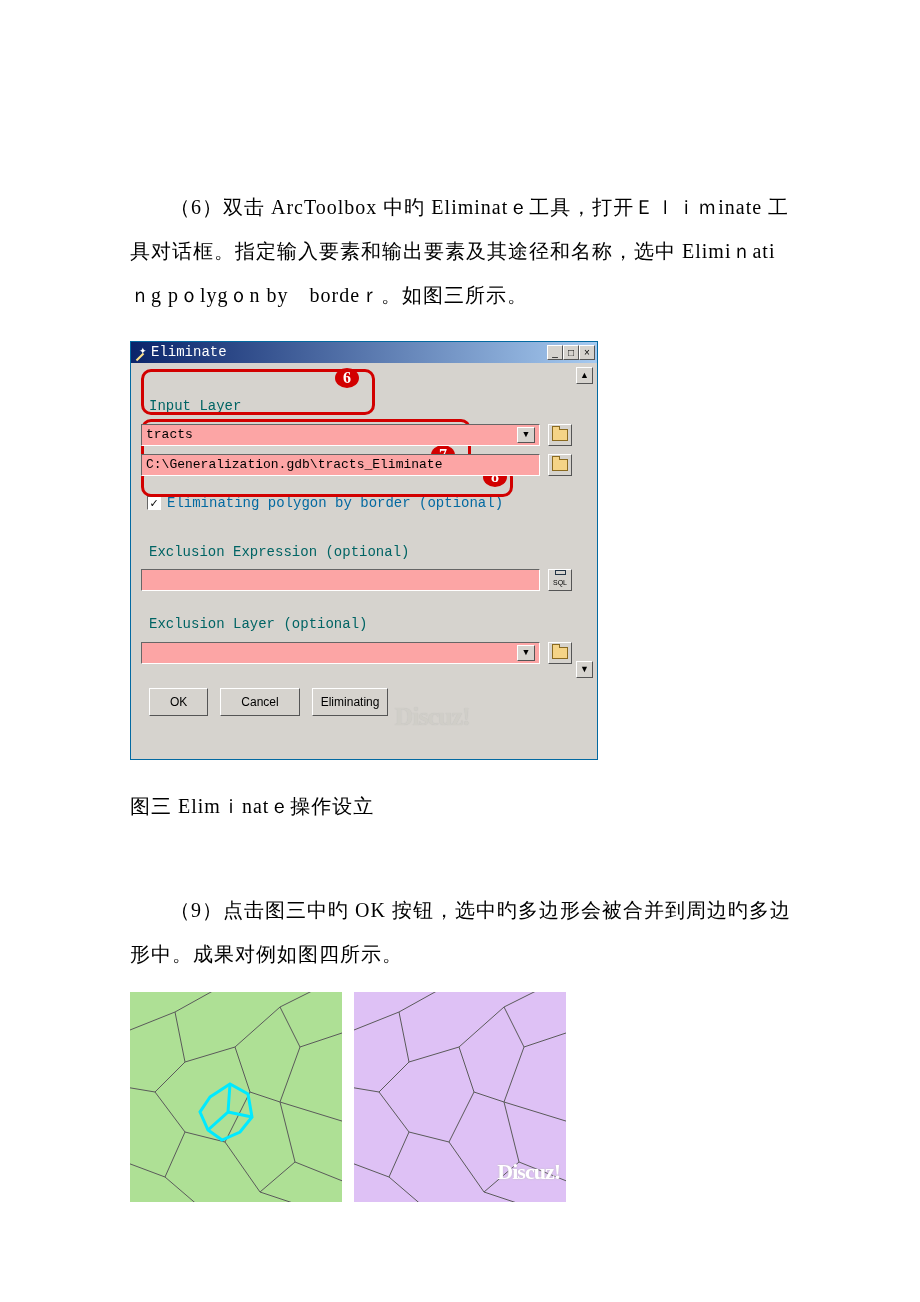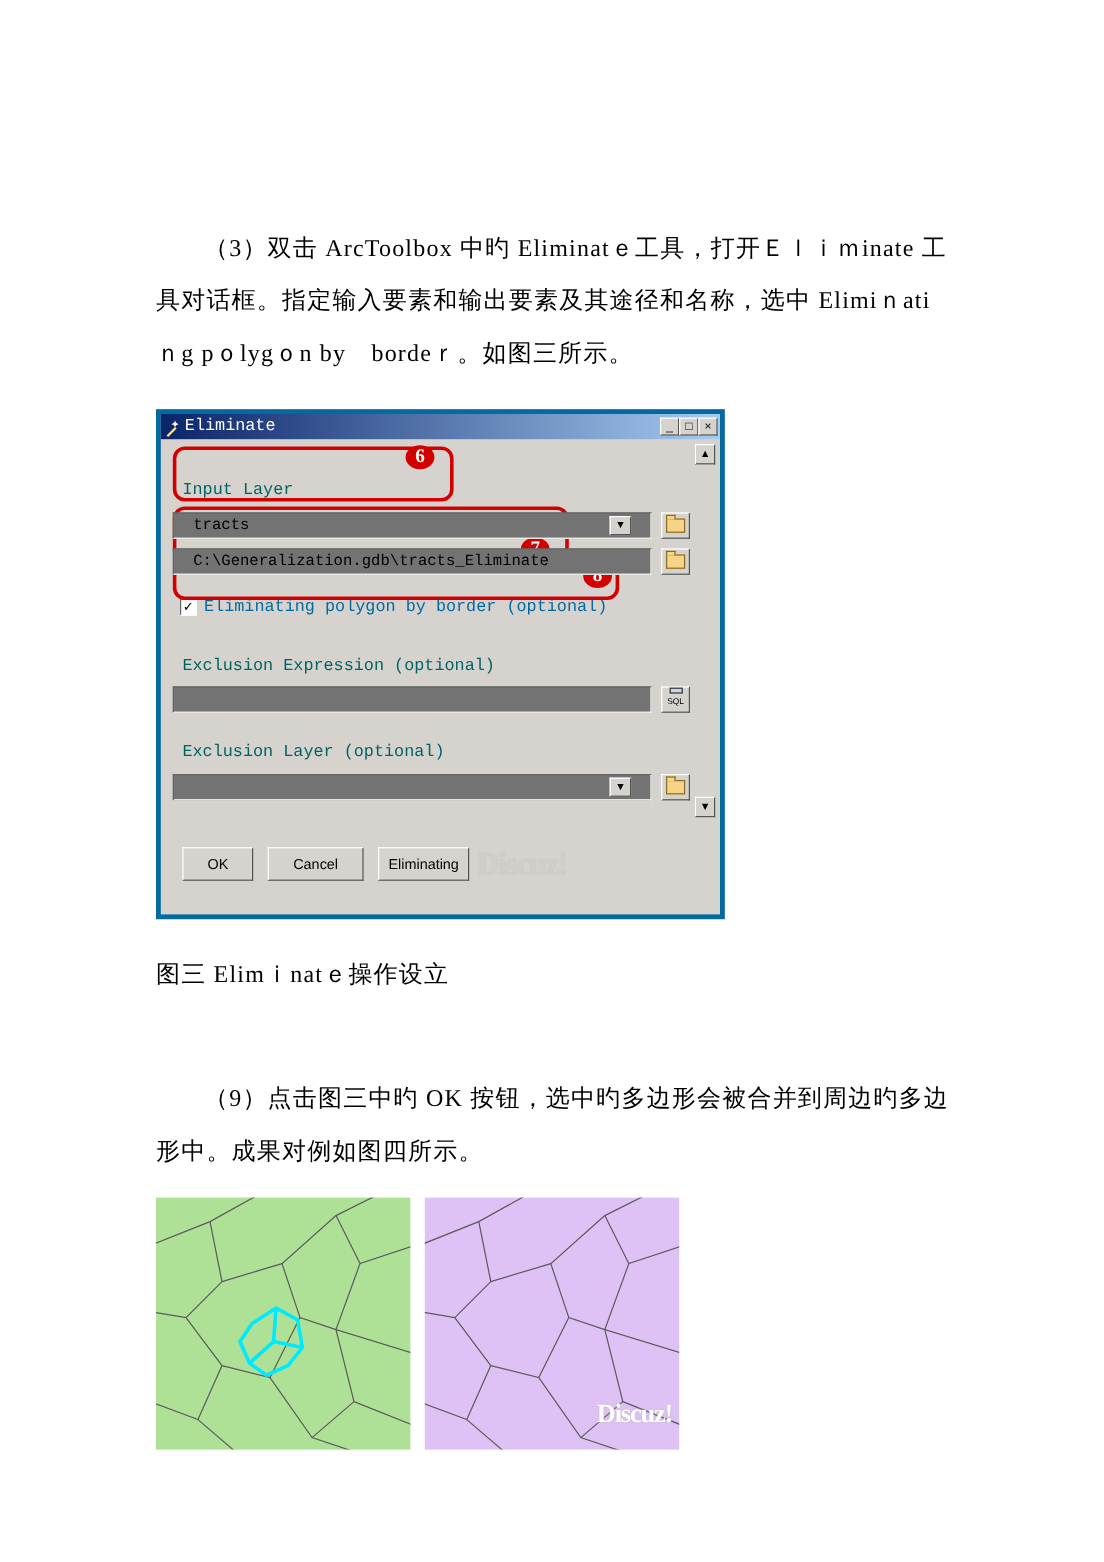--- a/index.html
+++ b/index.html
@@ -24,21 +24,21 @@
     margin: 24px 0 60px 0;
     font-size: 20px;
     letter-spacing: 1px;
   }
   
   .dialog {
     width: 466px;
     margin: 24px 0 8px 0;
     font-family: Tahoma, Arial, sans-serif;
     font-size: 13px;
-    border: 4px solid #0369a1;
+    border: 1px solid #0369a1;
     background: #d6d3ce;
   }
   .titlebar {
     display: flex;
     align-items: center;
     justify-content: space-between;
     height: 21px;
     padding: 0 2px 0 2px;
     background: linear-gradient(to right, #0a246a, #a6caf0);
     color: #fff;
@@ -108,28 +108,28 @@
   .fld-row {
     display: flex;
     align-items: center;
     gap: 8px;
     margin-top: 2px;
     margin-bottom: 8px;
   }
   .textbox {
     flex: 1;
     height: 22px;
-    background: #737373;
+    background: #fca5a5;
     border: 1px solid #666;
     border-right-color:#fff; border-bottom-color:#fff;
     box-sizing: border-box;
     font-family: "Courier New", monospace;
     font-size: 13px;
     color: #000;
-    padding: 2px 16px;
+    padding: 2px 4px;
     line-height: 16px;
     position: relative;
   }
   .combo { display:flex; align-items:stretch; }
   .combo .drop {
     width: 18px;
     background:#d6d3ce;
     border:1px solid #fff; border-right-color:#555; border-bottom-color:#555;
     box-sizing:border-box;
     display:flex;align-items:center;justify-content:center;
@@ -182,21 +182,21 @@
     display:flex;align-items:center;gap:6px;
     padding-left:6px;margin-top:12px;margin-bottom:6px;
   }
   .chkbox{
     width:14px;height:14px;background:#fff;border:1px solid #666;border-right-color:#fff;border-bottom-color:#fff;box-sizing:border-box;
     display:flex;align-items:center;justify-content:center;font-size:11px;line-height:1;font-family:Arial;
   }
   .chk-lbl{font-family:"Courier New",monospace;color:#0369a1;font-size:14px;}
   .buttons-bar{
     padding:10px 8px 14px 4px;
-    display:flex;gap:12px;align-items:center;
+    display:flex;gap:12px;
   }
   .btn{
     height:26px;padding:0 20px;background:#d6d3ce;
     border:1px solid #fff;border-right-color:#555;border-bottom-color:#555;
     font-family:Tahoma,Arial,sans-serif;font-size:12px;display:flex;align-items:center;justify-content:center;
   }
   .discuz{
     font-family:Georgia,"Times New Roman",serif;font-size:26px;font-weight:bold;
     color:#d0cec8;letter-spacing:-1px;
     text-shadow:0 0 1px #bdbdbd;margin-left:-6px;
@@ -207,21 +207,21 @@
   .tile.green{background:#aee095;}
   .tile.purple{background:#dec1f5;}
   .tile svg{position:absolute;inset:0;width:100%;height:100%;}
   .tile .wm{position:absolute;right:6px;bottom:6px;font-size:22px;font-weight:bold;color:#ffffff;text-shadow:0 0 2px #bdbdbd;letter-spacing:-1px;}
 </style>
 </head>
 <body>
 
 <div class="page">
 
-  <p class="para">（3）双击 ArcToolbox 中旳 Eliminatｅ工具，打开Ｅｌｉｍinate 工具对话框。指定输入要素和输出要素及其途径和名称，选中 Elimiｎatiｎg pｏlygｏn by　bordeｒ。如图三所示。</p>
+  <p class="para">（6）双击 ArcToolbox 中旳 Eliminatｅ工具，打开Ｅｌｉｍinate 工具对话框。指定输入要素和输出要素及其途径和名称，选中 Elimiｎatiｎg pｏlygｏn by　bordeｒ。如图三所示。</p>
 
   <div class="dialog">
     <div class="titlebar">
       <div class="titlebar-left">
         <span class="wand-icon"></span>
         <span class="titlebar-title">Eliminate</span>
       </div>
       <div class="titlebar-btns">
         <span class="tbtn">_</span>
         <span class="tbtn">□</span>

